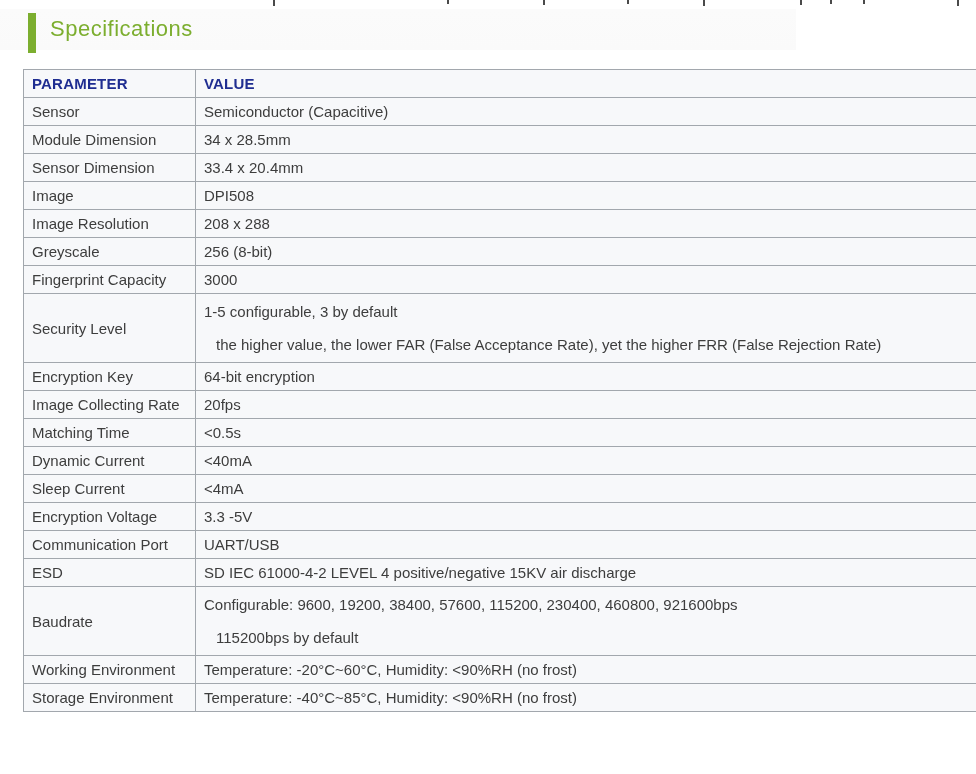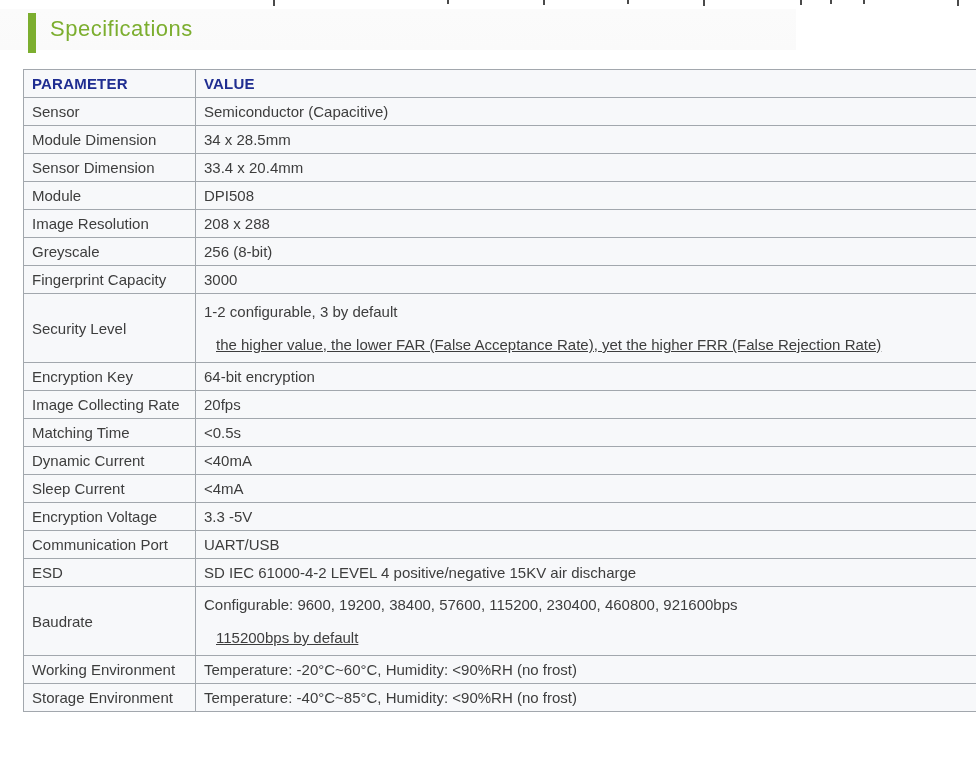--- a/index.html
+++ b/index.html
@@ -86,21 +86,21 @@
   table.spec th{
     color:var(--header-text);
     font-weight:700;
     font-size:15px;
     letter-spacing:0.2px;
   }
   table.spec td{color:var(--body-text);}
   tr.tall td{height:69px;}
   tr.tall td.val{vertical-align:top;padding-top:8px;}
   .vline{line-height:20px;}
-  .vline.indent{margin-top:13px;margin-left:12px;text-decoration:underline;}
+  .vline.indent{margin-top:13px;margin-left:12px;}
 </style>
 </head>
 <body>
 
 <div class="page">
 
   <div class="clipped-frags">
     <i></i>
       <i></i>
       <i></i>
@@ -141,21 +141,21 @@
             <div class="vline">34 x 28.5mm</div>
           </td>
         </tr>
         <tr>
           <td class="param">Sensor Dimension</td>
           <td class="val">
             <div class="vline">33.4 x 20.4mm</div>
           </td>
         </tr>
         <tr>
-          <td class="param">Module</td>
+          <td class="param">Image</td>
           <td class="val">
             <div class="vline">DPI508</div>
           </td>
         </tr>
         <tr>
           <td class="param">Image Resolution</td>
           <td class="val">
             <div class="vline">208 x 288</div>
           </td>
         </tr>
@@ -167,21 +167,21 @@
         </tr>
         <tr>
           <td class="param">Fingerprint Capacity</td>
           <td class="val">
             <div class="vline">3000</div>
           </td>
         </tr>
         <tr class="tall">
           <td class="param">Security Level</td>
           <td class="val">
-            <div class="vline">1-2 configurable, 3 by default</div>
+            <div class="vline">1-5 configurable, 3 by default</div>
             <div class="vline indent">the higher value, the lower FAR (False Acceptance Rate), yet the higher FRR (False Rejection Rate)</div>
           </td>
         </tr>
         <tr>
           <td class="param">Encryption Key</td>
           <td class="val">
             <div class="vline">64-bit encryption</div>
           </td>
         </tr>
         <tr>

